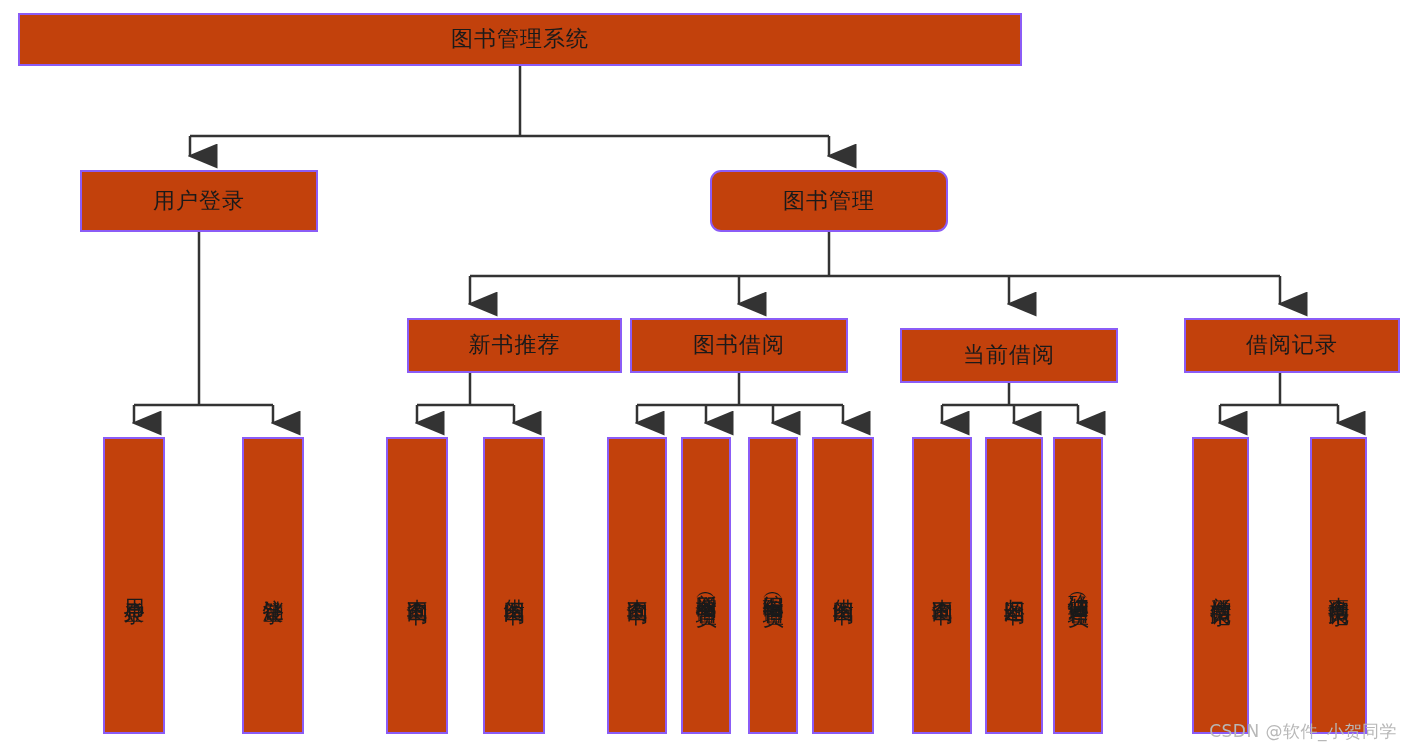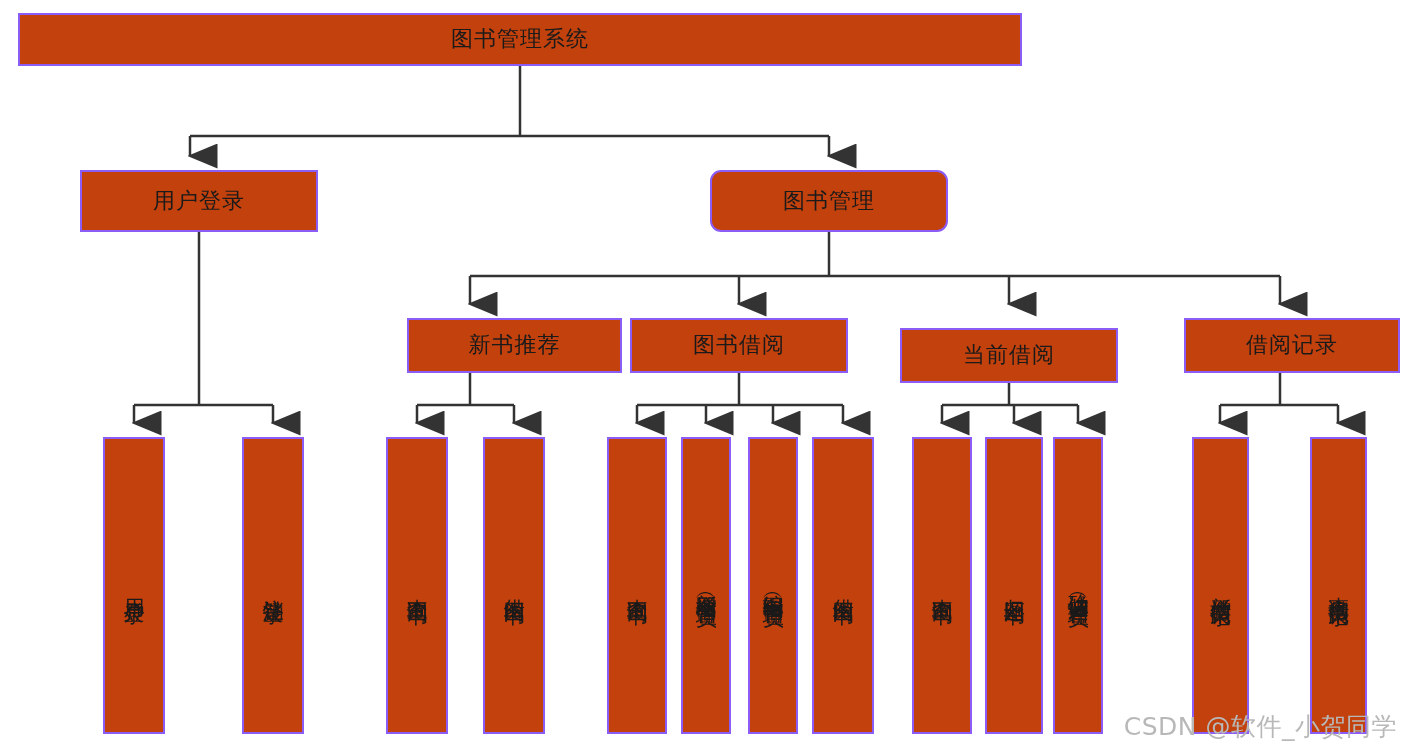--- a/index.html
+++ b/index.html
@@ -53,21 +53,21 @@
   }
   .node.v .vtext {
     writing-mode: vertical-rl;
     text-orientation: upright;
     white-space: nowrap;
   }
   #watermark {
     position: absolute;
     right: 8px;
     bottom: 4px;
-    font-size: 25px;
+    font-size: 17px;
     color: #b8b8b8;
     letter-spacing: 0.5px;
     z-index: 3;
     white-space: nowrap;
   }
 </style>
 </head>
 <body>
 
 <div id="canvas">

